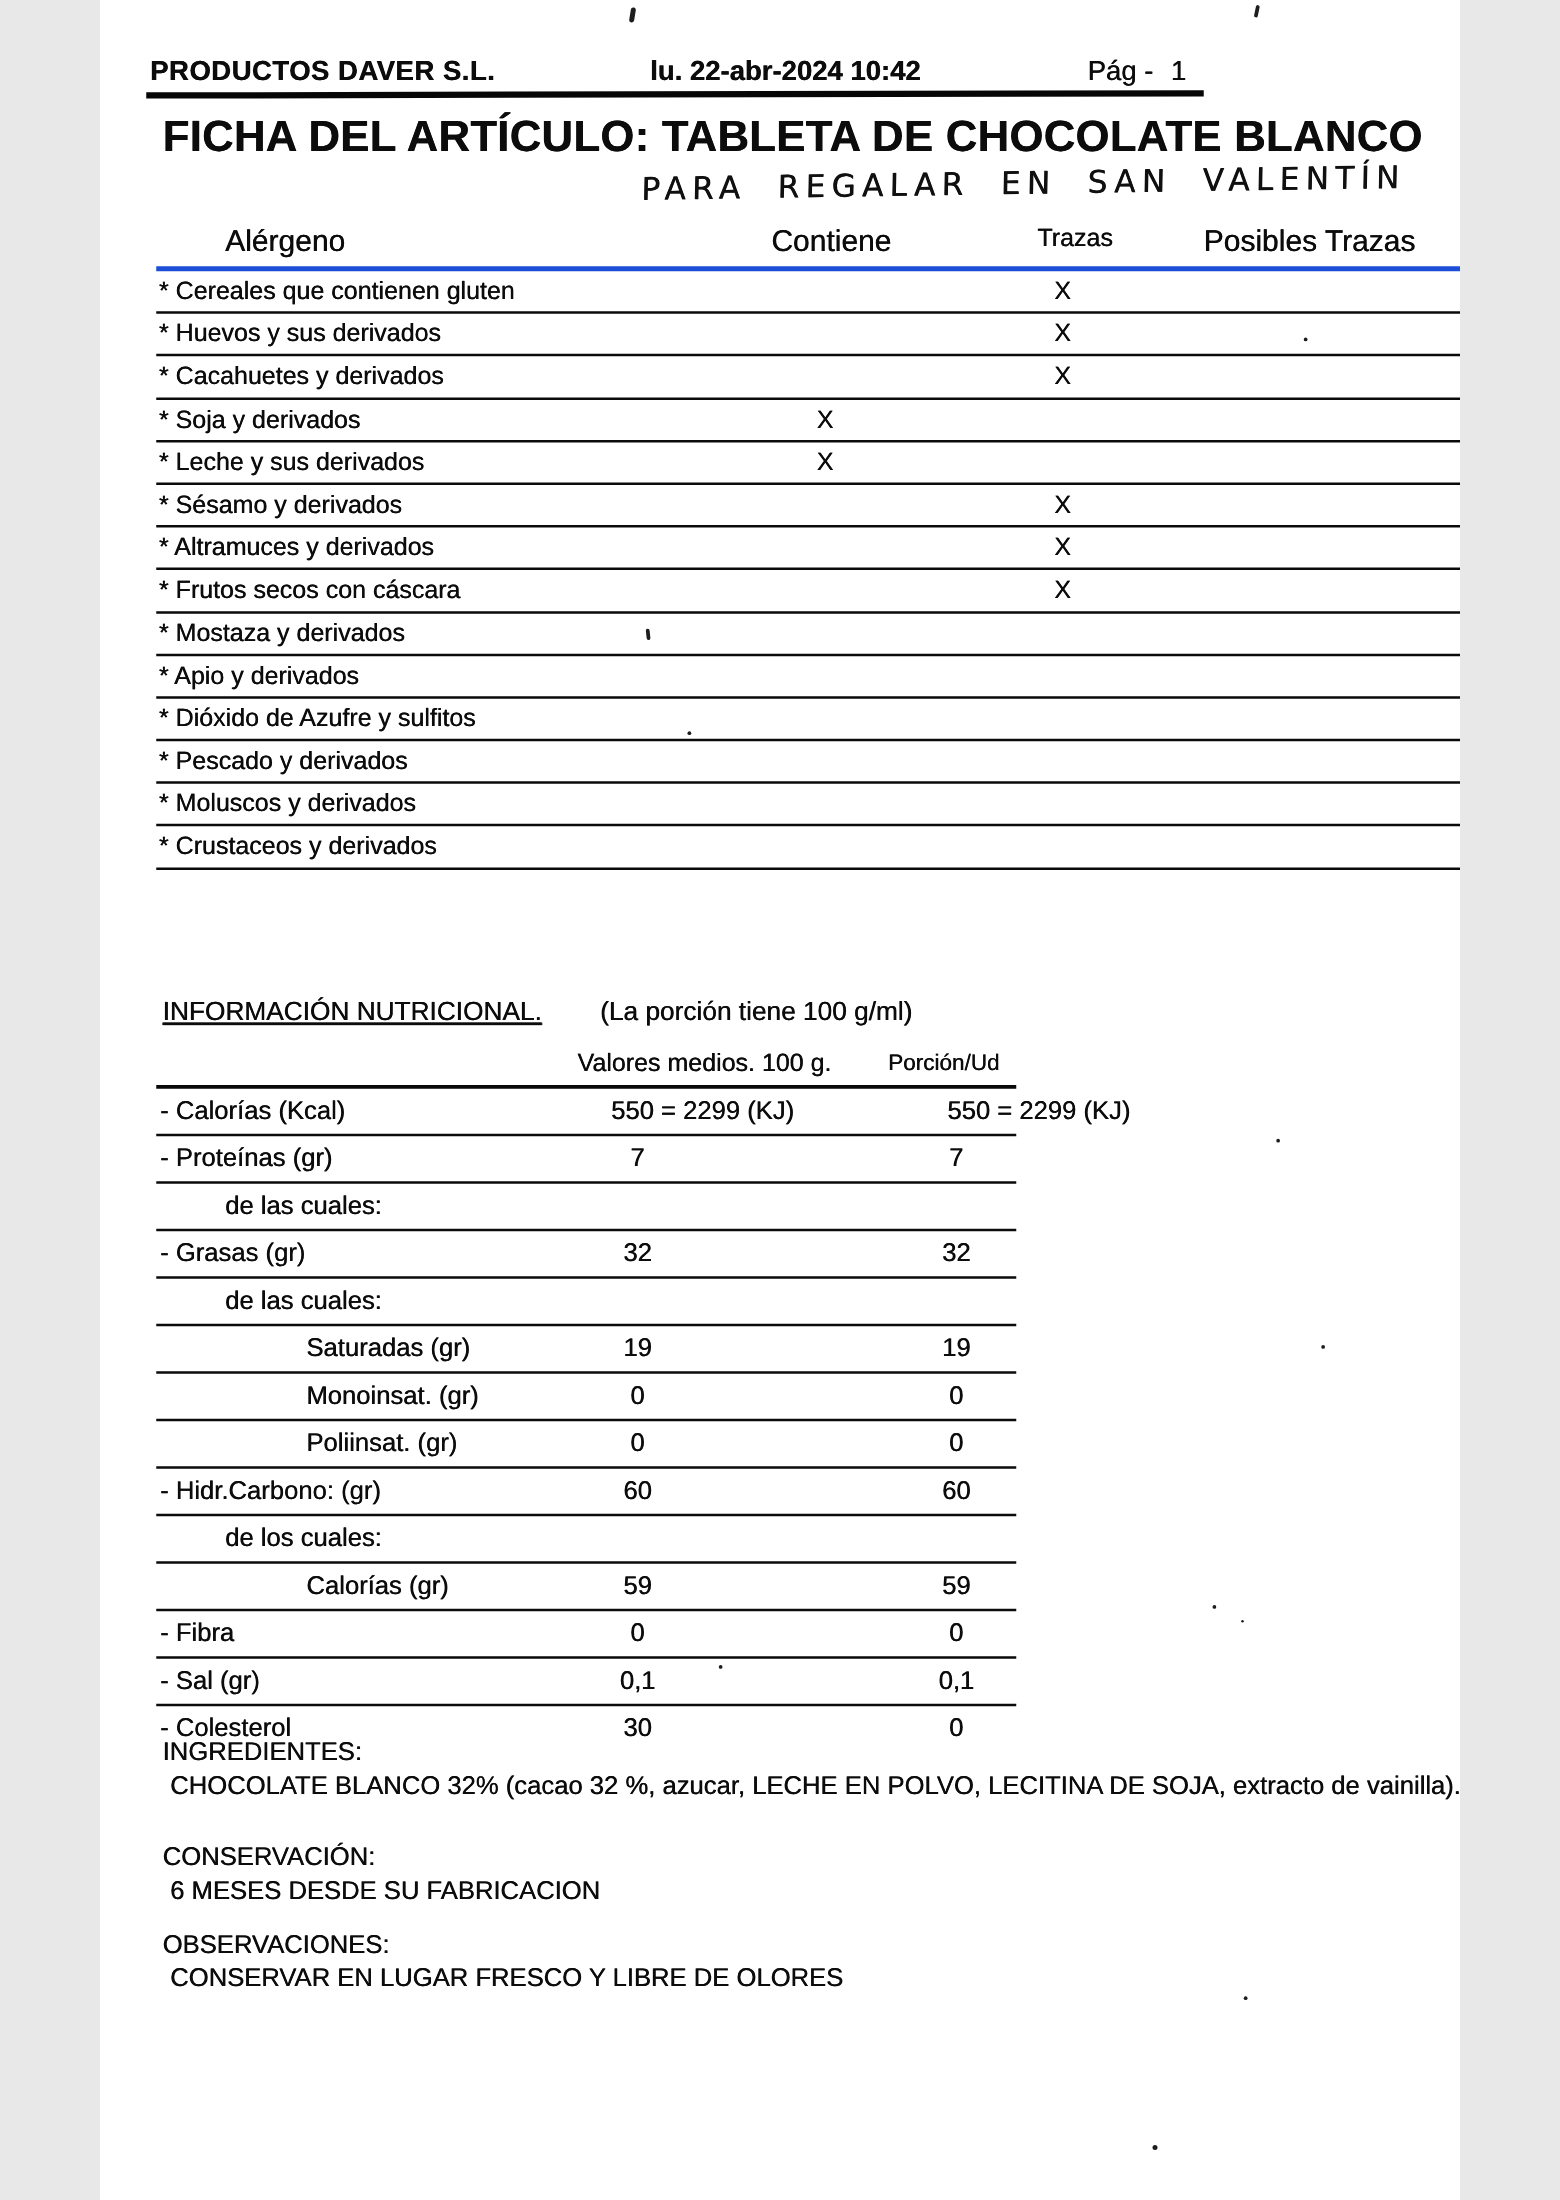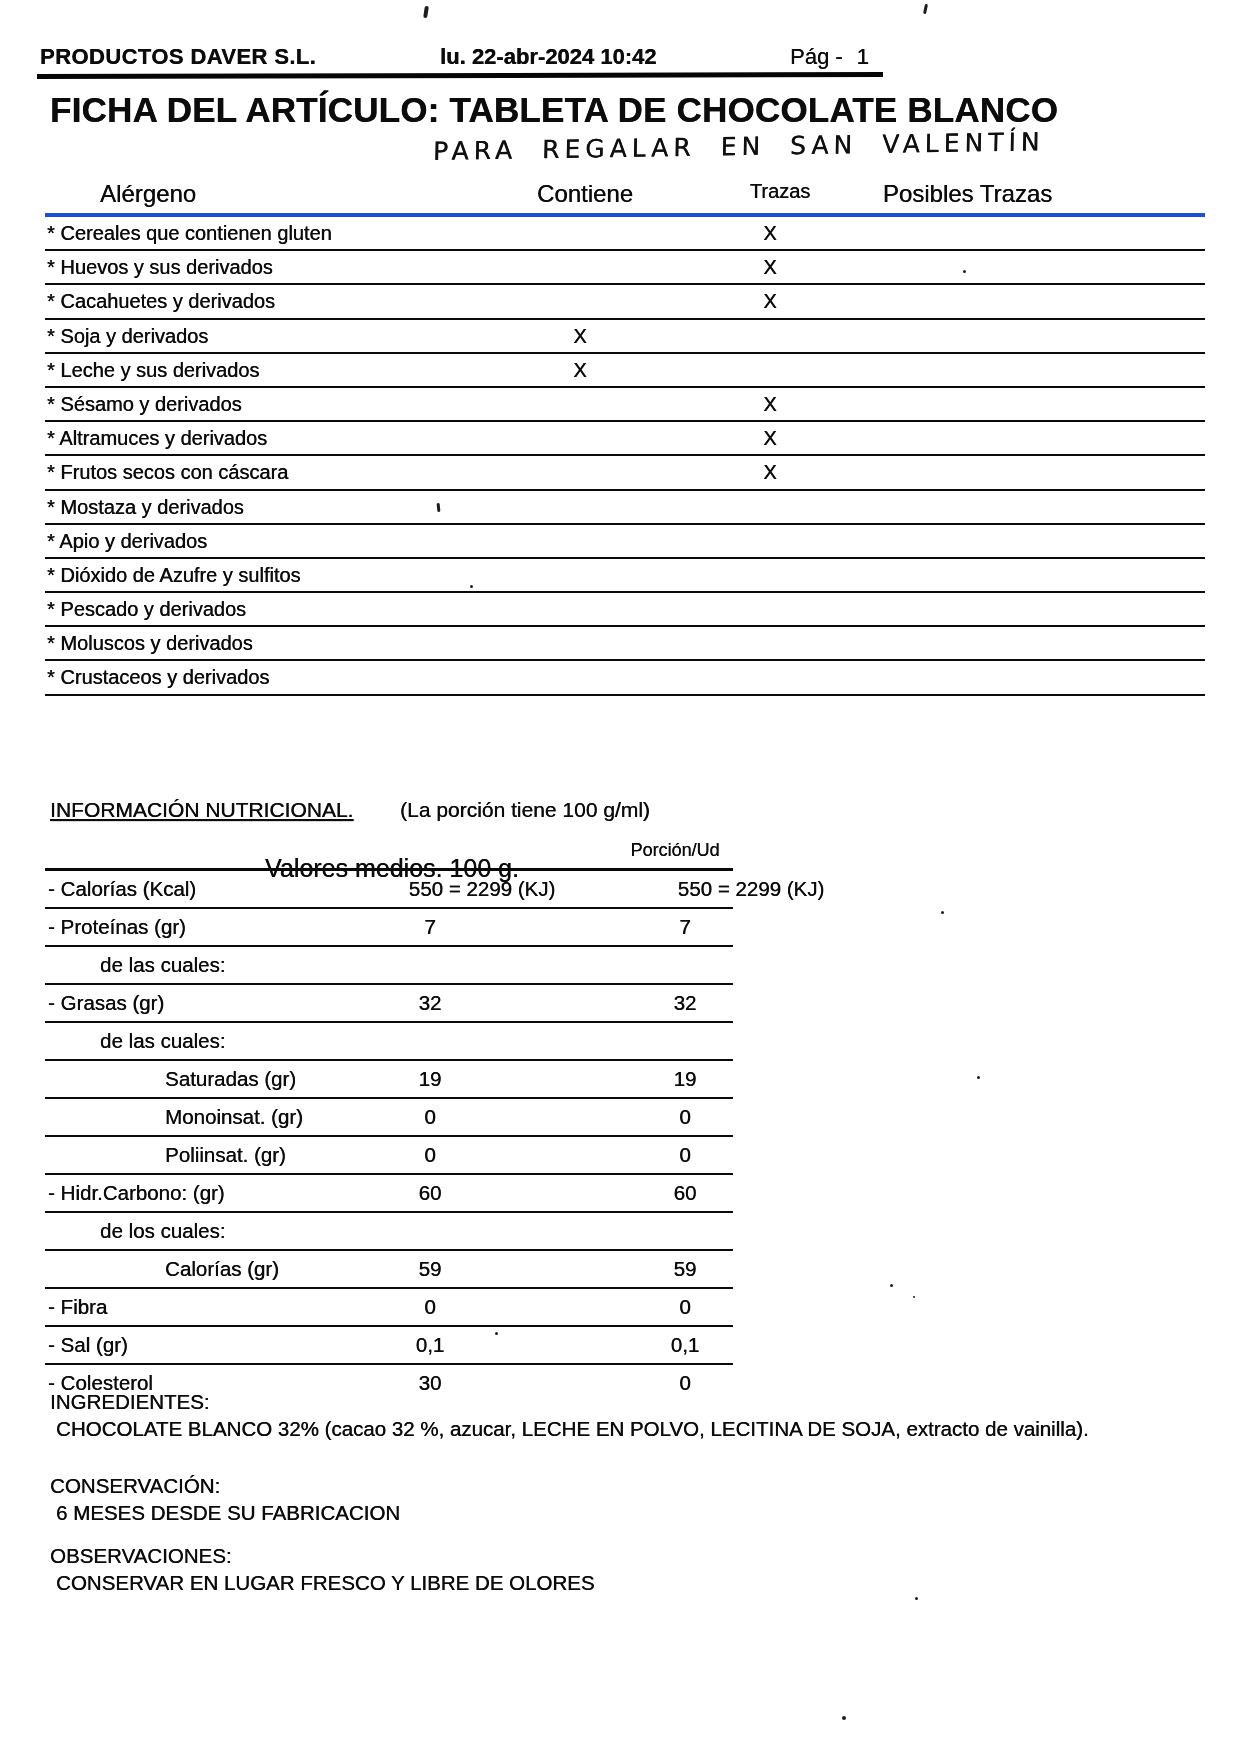--- a/index.html
+++ b/index.html
@@ -1,17 +1,17 @@
 <!DOCTYPE html>
 <html><head>
 <meta charset="utf-8">
 <style>
   html,body { margin:0; padding:0; background:#e8e8e8; }
   .page {
-    position:relative; width:1248px; height:1760px; margin:0 auto;
+    position:relative; width:1088px; height:1760px; margin:0 auto;
     background:#ffffff; color:#0c0c0c; overflow:hidden;
     font-family:"Liberation Sans","DejaVu Sans",sans-serif;
     text-shadow:0.35px 0.15px 0 currentColor;
   }
 
   
   .doc-header { position:absolute; top:44px; left:40px; width:850px; height:30px; }
   .company  { position:absolute; left:0;   font-size:22px; font-weight:700; letter-spacing:.4px; white-space:nowrap; }
   .datetime { position:absolute; left:400px; font-size:22px; font-weight:700; white-space:nowrap;text-align:center; }
   .pagebox  { position:absolute; left:750px; font-size:22px; font-weight:400; white-space:nowrap; }
@@ -43,21 +43,21 @@
   .at-mark.m-contiene { left:495px; }
   .at-mark.m-trazas   { left:685px; }
   .at-mark.m-posibles { left:880px; width:120px; }
 
   
   .nutrition { position:absolute; top:798px; left:45px; width:688px; }
   .nut-title-row { position:relative; height:42px; }
   .nut-title        { position:absolute; left:5px;  top:0; font-size:21px; white-space:nowrap;text-decoration:underline; }
   .nut-portion-note { position:absolute; left:355px; top:0; font-size:21px; white-space:nowrap; }
   .nut-colheads { position:relative; height:28px; border-bottom:3px solid #090909; }
-  .nut-ch1 { position:absolute; left:220px; top:0; width:320px; text-align:left; font-size:25px; white-space:nowrap;margin-top:14px; }
+  .nut-ch1 { position:absolute; left:220px; top:0; width:320px; text-align:right; font-size:20px; white-space:nowrap; }
   .nut-ch2 { position:absolute; left:470px; top:0; width:320px; text-align:center; font-size:18px; white-space:nowrap; }
   .nut-row { position:relative; height:36px; border-bottom:2.5px solid #0b0b0b; }
   .nut-row:last-child { border-bottom:none; }
   .nut-label { position:absolute; left:3px; top:6px; font-size:20.5px; white-space:nowrap; }
   .nut-row.ind1 .nut-label { left:55px; }
   .nut-row.ind2 .nut-label { left:120px; }
   .nut-v { position:absolute; top:6px; width:320px; text-align:center; font-size:20.5px; white-space:nowrap; }
   .nut-v.v100     { left:225px; }
   .nut-v.vportion { left:480px; }
   .nut-row.cal .nut-v.v100     { transform:translateX(52px); }

